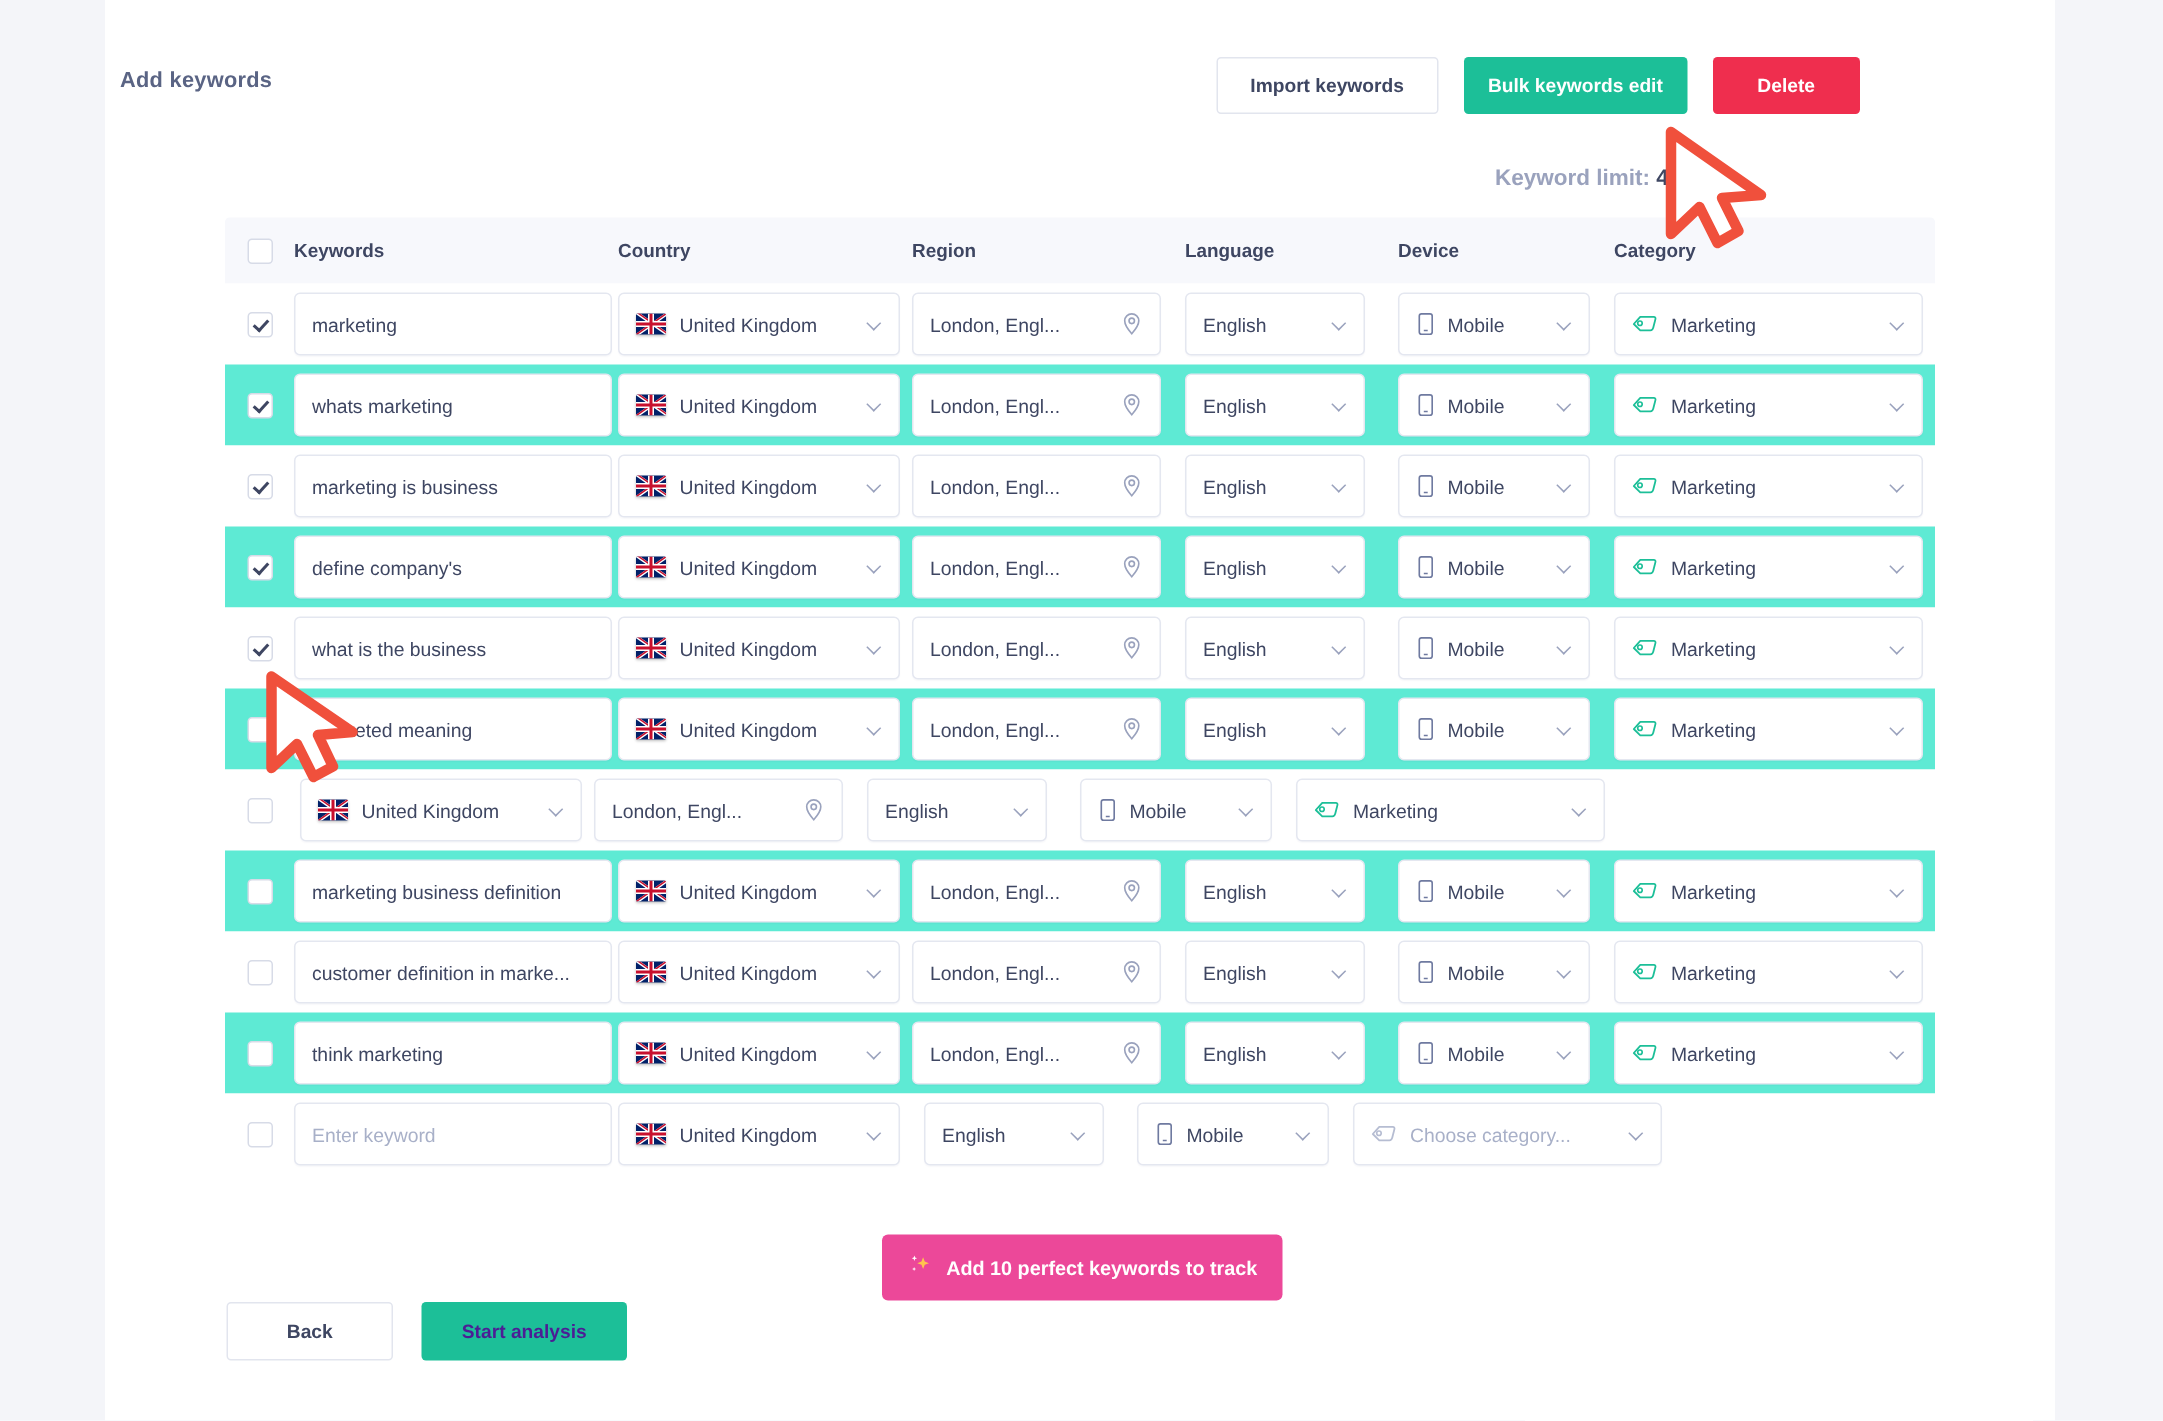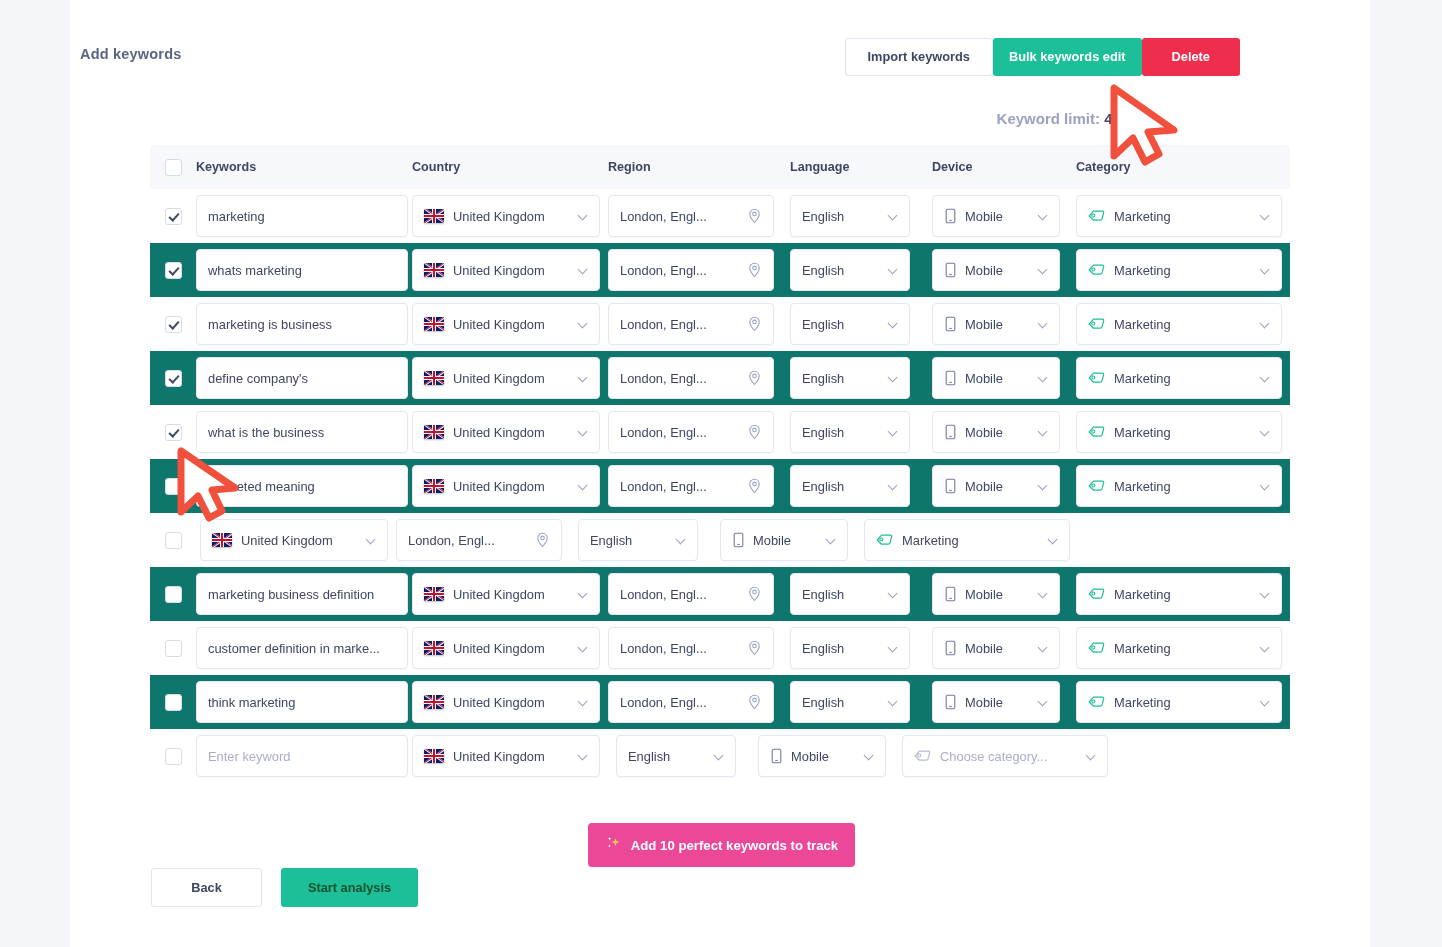--- a/index.html
+++ b/index.html
@@ -22,21 +22,21 @@
     position: absolute; left: 80px; top: 38px;
     width: 1160px; height: 44px;
   }
   .page-title {
     position: absolute; left: 0; top: 8px;
     font-size: 14.5px; font-weight: bold; color: #5a6484;
     letter-spacing: .2px;
   }
   .hdr-actions {
     position: absolute; right: 0; top: 0;
-    display: flex; align-items: flex-start;
+    display: flex; gap: 17px; align-items: flex-start;
   }
   .btn {
     border: none; border-radius: 3px; cursor: pointer;
     font-family: "Liberation Sans", sans-serif;
     font-size: 12.8px; font-weight: bold;
     line-height: 1; white-space: nowrap;
   }
   .btn-import {
     height: 38px; padding: 0 22px;
     background: #ffffff; color: #3e4662;
@@ -81,21 +81,21 @@
   .c-de    { width: 128px; flex: none; margin-left: 22px;}
   .c-ca    { width: 206px; flex: none; margin-left: 16px;}
 
   .thead .c-kw { padding-left: 0; }
 
   .trow {
     display: flex; align-items: center;
     height: 54px;
     background: #ffffff;
   }
-  .trow.alt { background: #0f766e; }
+  .trow.alt { background: #5eead4; }
 
   
   .cbx {
     width: 17px; height: 17px; border-radius: 3px;
     border: 1px solid #d7dbe7; background: #fff;
     position: relative; cursor: pointer; flex: none;
   }
   .cbx.checked::after {
     content: "";
     position: absolute; left: 5px; top: 2px;
@@ -160,21 +160,21 @@
     position: absolute; left: 151px; top: 868px;
     width: 111px; height: 39px;
     background: #fff; border: 1px solid #e2e5ee; border-radius: 3px;
     color: #3e4662; font-size: 12.8px; font-weight: bold; cursor: pointer;
     font-family: "Liberation Sans", sans-serif;
   }
   .btn-start {
     position: absolute; left: 281px; top: 868px;
     width: 137px; height: 39px;
     background: #1cbf98; border: none; border-radius: 3px;
-    color: #14532d; font-size: 12.8px; font-weight: bold; cursor: pointer;
+    color: #4c1d95; font-size: 12.8px; font-weight: bold; cursor: pointer;
     font-family: "Liberation Sans", sans-serif;
   }
 
   
   .cursor { position: absolute; pointer-events: none; }
   .cursor.c-top  { left: 1104px; top: 82px;  width: 96px; height: 86px; }
   .cursor.c-mid  { left: 172px;  top: 446px; width: 80px; height: 78px; }
 </style>
 </head>
 <body>

